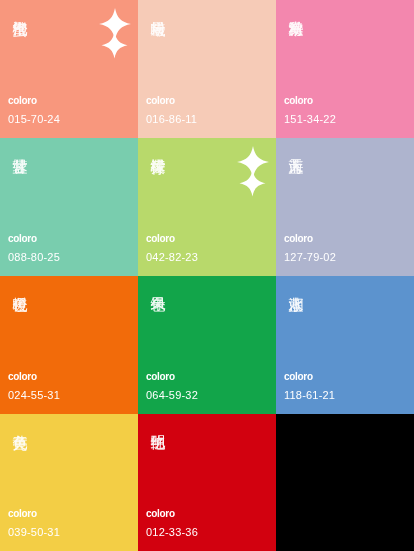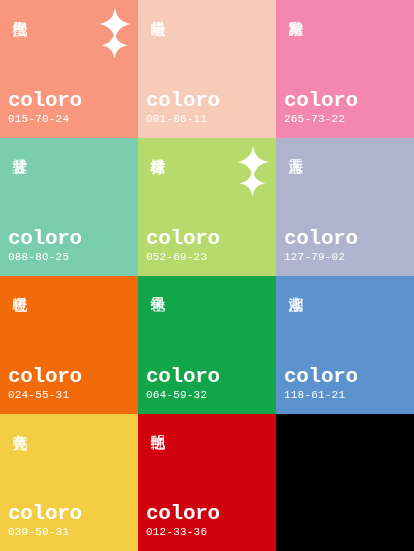--- a/index.html
+++ b/index.html
@@ -36,35 +36,35 @@
     writing-mode: vertical-rl;
     text-orientation: upright;
     font-family: "DejaVu Sans", sans-serif;
     white-space: pre;
     opacity: 0.95;
   }
   .swatch-brand {
     position: absolute;
     left: 8px;
     bottom: 29px;
-    font-size: 21px;
+    font-size: 10px;
     font-weight: bold;
     letter-spacing: -0.3px;
     line-height: 16px;
-    font-family: Liberation Mono, monospace;
+    font-family: Liberation Sans, sans-serif;
   }
   .swatch-code {
     position: absolute;
     left: 8px;
     bottom: 12px;
     font-size: 11px;
     font-weight: normal;
     letter-spacing: 0.2px;
     line-height: 13px;
-    font-family: Liberation Mono, monospace;
+    font-family: Liberation Sans, sans-serif;
   }
   .sparkles {
     position: absolute;
     right: 6px;
     top: 7px;
     width: 34px;
     height: 52px;
     pointer-events: none;
   }
   .sparkles svg { display: block; width: 34px; height: 52px; }
@@ -80,42 +80,42 @@
           <path d="M16.5 25 C18.2 33.2 21.4 36.5 29.5 38.2 C21.4 39.9 18.2 43.2 16.5 51.4 C14.8 43.2 11.6 39.9 3.5 38.2 C11.6 36.5 14.8 33.2 16.5 25 Z" fill="#ffffff"></path>
         </svg>
       </div>
       <div class="swatch-name">气泡蜜橙</div>
       <div class="swatch-brand">coloro</div>
       <div class="swatch-code">015-70-24</div>
     </div>
     <div class="swatch" style="background: rgb(246, 203, 183); color: rgb(255, 255, 255);">
       <div class="swatch-name">晨曦粉</div>
       <div class="swatch-brand">coloro</div>
-      <div class="swatch-code">001-86-11</div>
+      <div class="swatch-code">016-86-11</div>
     </div>
     <div class="swatch" style="background: rgb(243, 135, 174); color: rgb(255, 255, 255);">
       <div class="swatch-name">秋海棠粉</div>
       <div class="swatch-brand">coloro</div>
-      <div class="swatch-code">265-73-22</div>
+      <div class="swatch-code">151-34-22</div>
     </div>
     <div class="swatch" style="background: rgb(121, 205, 174); color: rgb(255, 255, 255);">
       <div class="swatch-name">甘蓝绿</div>
       <div class="swatch-brand">coloro</div>
       <div class="swatch-code">088-80-25</div>
     </div>
     <div class="swatch" style="background: rgb(184, 217, 107); color: rgb(255, 255, 255);">
       <div class="sparkles">
         <svg viewBox="0 0 34 52" xmlns="http://www.w3.org/2000/svg" aria-hidden="true">
           <path d="M17 1 C19 11 23 15 33 17 C23 19 19 23 17 33 C15 23 11 19 1 17 C11 15 15 11 17 1 Z" fill="#ffffff"></path>
           <path d="M16.5 25 C18.2 33.2 21.4 36.5 29.5 38.2 C21.4 39.9 18.2 43.2 16.5 51.4 C14.8 43.2 11.6 39.9 3.5 38.2 C11.6 36.5 14.8 33.2 16.5 25 Z" fill="#ffffff"></path>
         </svg>
       </div>
       <div class="swatch-name">柠檬黄绿</div>
       <div class="swatch-brand">coloro</div>
-      <div class="swatch-code">052-69-23</div>
+      <div class="swatch-code">042-82-23</div>
     </div>
     <div class="swatch" style="background: rgb(174, 180, 206); color: rgb(255, 255, 255);">
       <div class="swatch-name">天海蓝</div>
       <div class="swatch-brand">coloro</div>
       <div class="swatch-code">127-79-02</div>
     </div>
     <div class="swatch" style="background: rgb(242, 107, 10); color: rgb(255, 255, 255);">
       <div class="swatch-name">暖橙色</div>
       <div class="swatch-brand">coloro</div>
       <div class="swatch-code">024-55-31</div>

